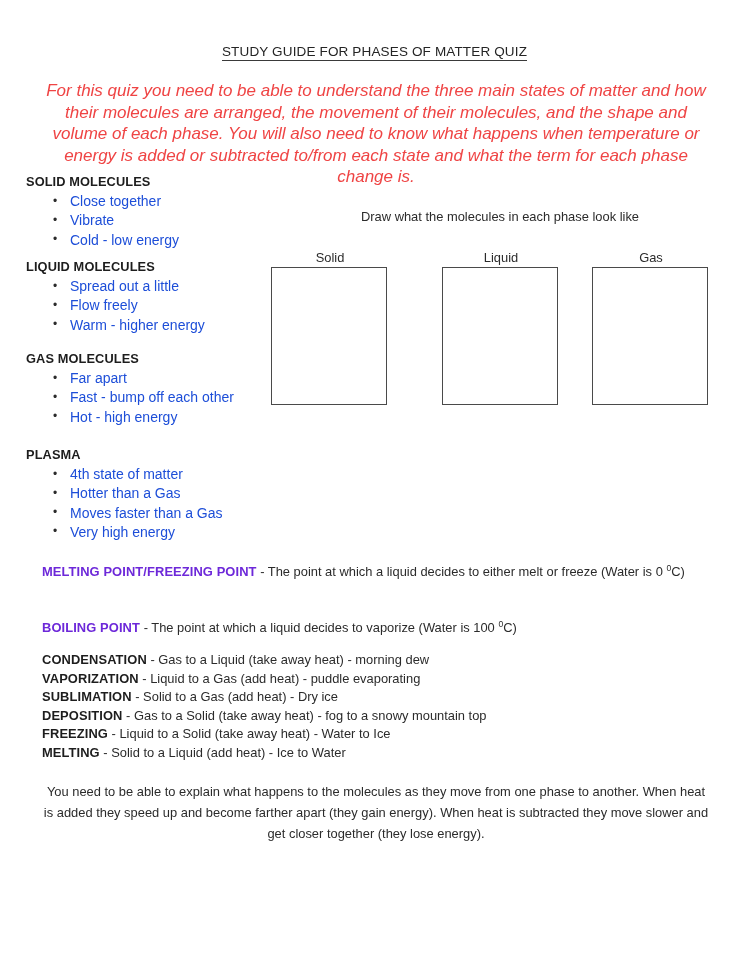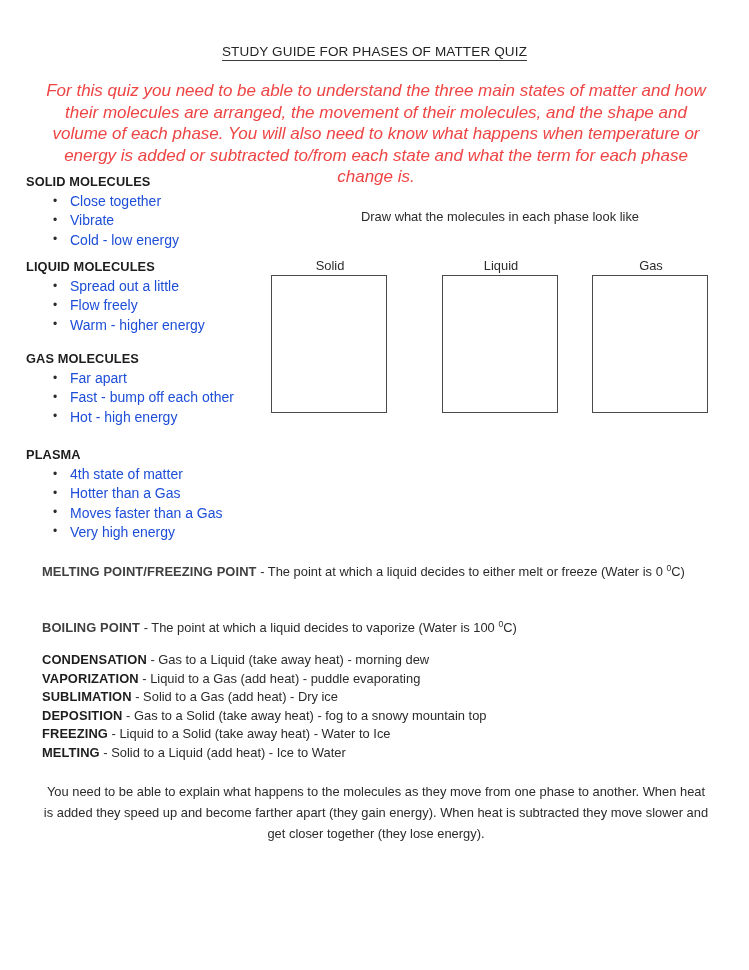--- a/index.html
+++ b/index.html
@@ -103,21 +103,20 @@
   .box-row {
     position: absolute;
     left: 0;
     top: 248px;
     width: 749px;
     height: 165px;
   }
   .box-cell {
     position: absolute;
     width: 118px;
-    margin-top: 8px;
   }
   .box-label {
     text-align: center;
     font-size: 12.9px;
     color: #2b2b2b;
     height: 19px;
     line-height: 19px;
   }
   .box-frame {
     width: 116px;
@@ -135,21 +134,21 @@
     position: absolute;
     left: 42px;
     width: 668px;
     font-size: 12.9px;
     line-height: 20px;
     color: #2b2b2b;
   }
   #def-melting { top: 558px; }
   #def-boiling { top: 614px; }
   .pointdef b {
-    color: #404040;
+    color: #6d28d9;
     letter-spacing: 0.1px;
   }
   .deg {
     font-size: 8.6px;
     vertical-align: 5px;
   }
 
   
   .changes {
     position: absolute;

